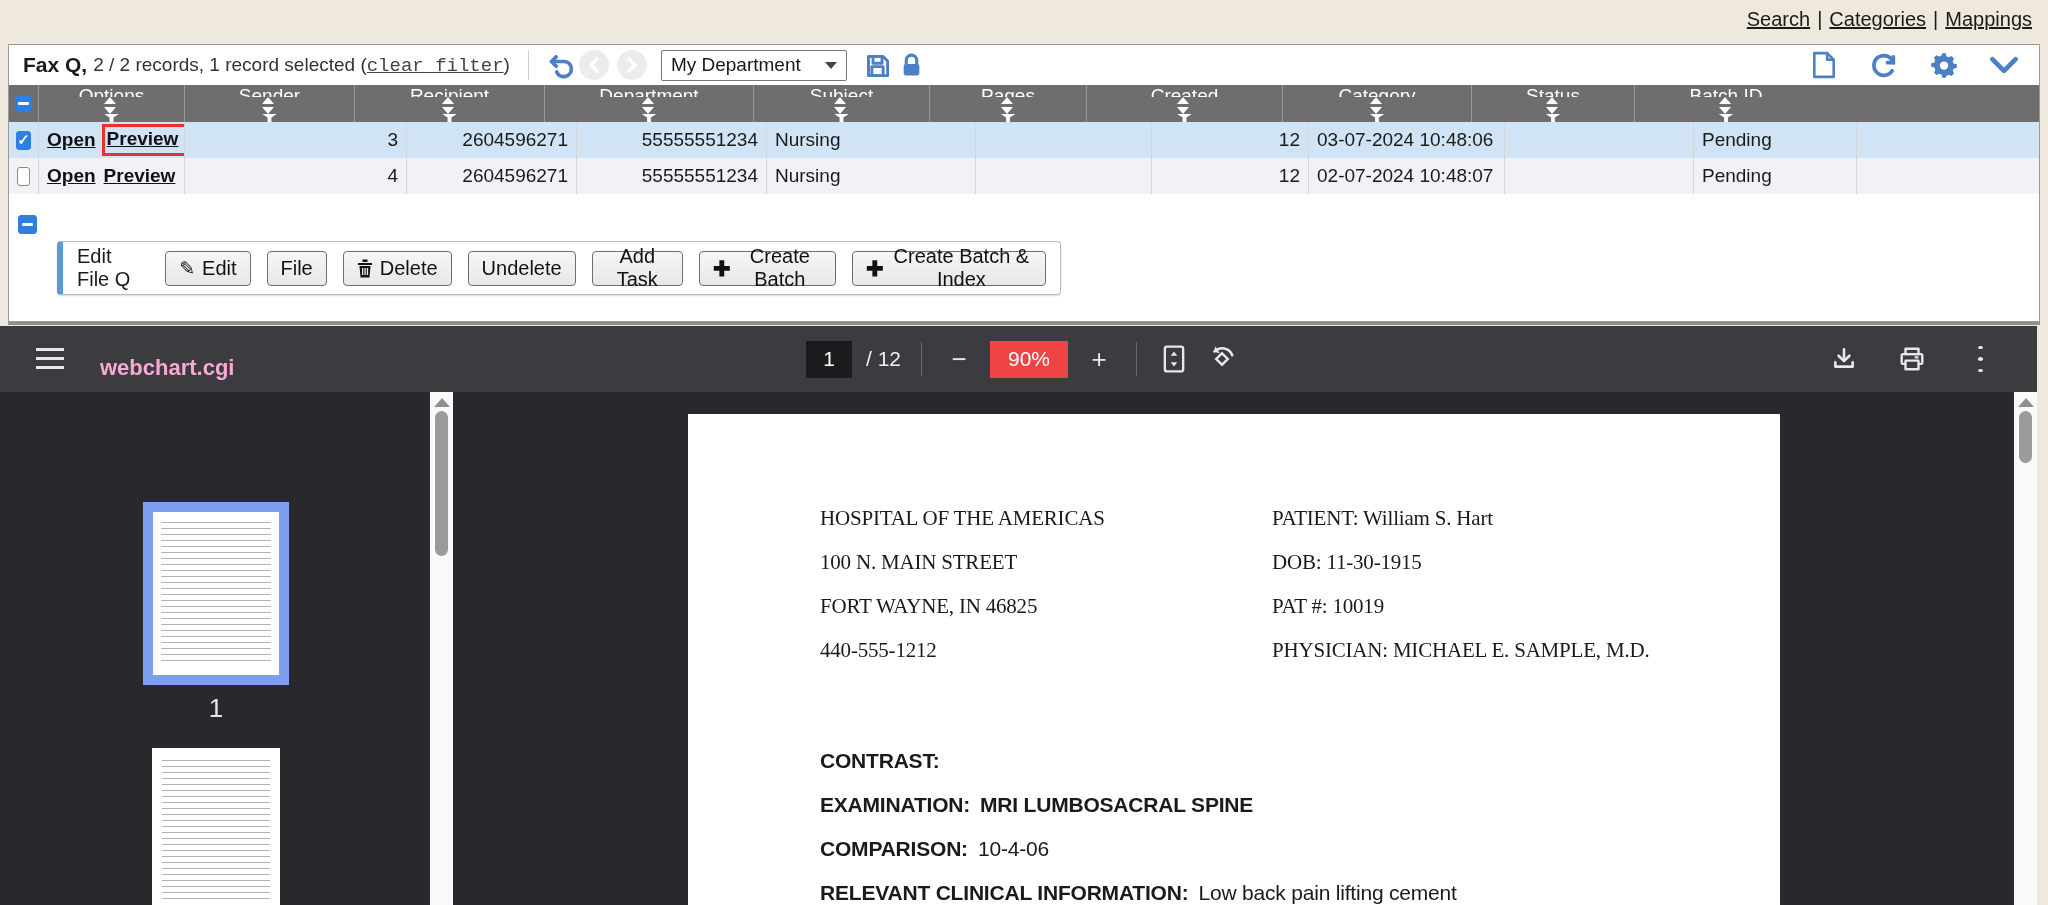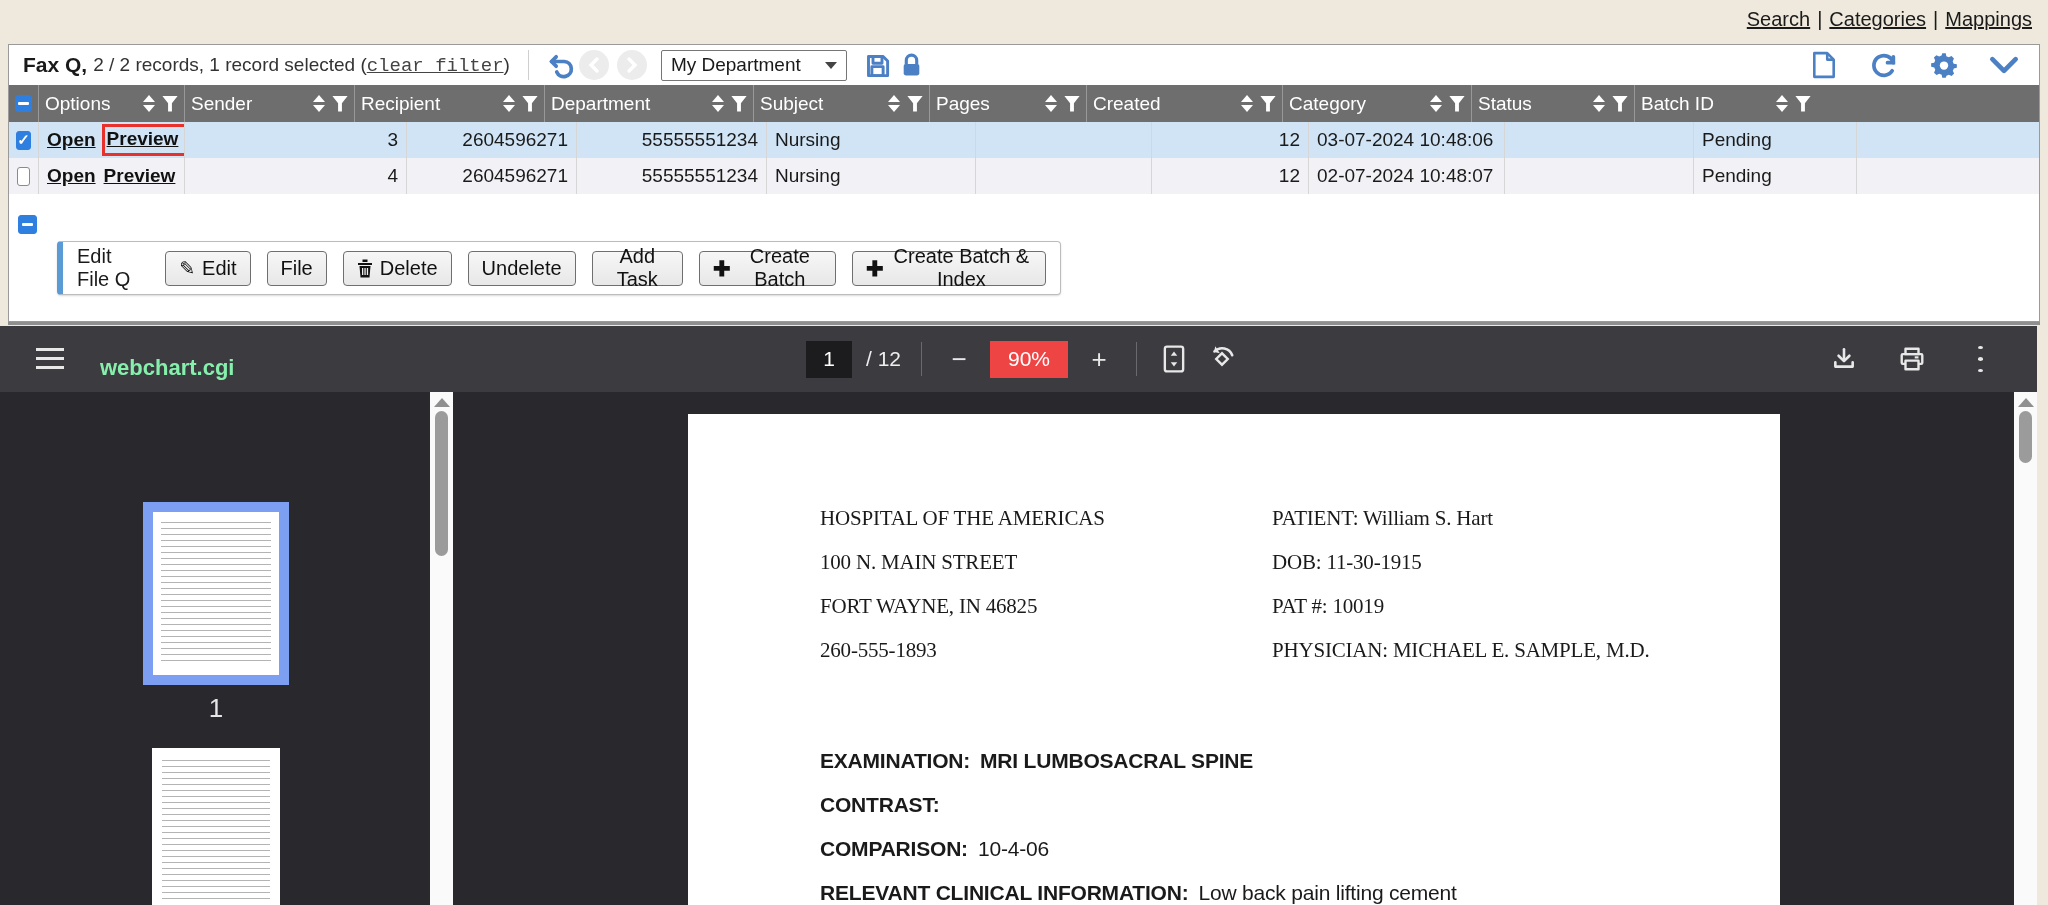--- a/index.html
+++ b/index.html
@@ -23,21 +23,21 @@
   .tb-icon { display:inline-flex; align-items:center; justify-content:center; width:34px; height:34px; cursor:pointer; }
   .nav-circle { width:30px; height:30px; border-radius:50%; background:#ececec; color:#ffffff;
     display:inline-flex; align-items:center; justify-content:center; font-size:20px; font-weight:bold; margin-right:8px; }
   .dept-select { width:186px; height:31px; border:1px solid #767676; background:#ffffff; border-radius:2px;
     display:inline-flex; align-items:center; justify-content:space-between; padding:0 9px; font-size:19px; margin:0 14px 0 6px; cursor:pointer; }
   .sel-arrow { width:0; height:0; border-left:6px solid transparent; border-right:6px solid transparent; border-top:7px solid #444; }
   .right-icons { position:absolute; right:18px; top:0; height:40px; display:flex; align-items:center; gap:26px; }
 
   
   .grid-header { display:flex; height:37px; background:#6e6e6e; color:#ffffff; font-size:19px; }
-  .hcell { display:flex; align-items:center; padding:0 6px; border-right:1px solid #989898; position:relative; }
+  .hcell { display:flex; align-items:center; padding:0 6px; border-right:1px solid #989898; position:relative;flex-direction:column; }
   .hcell .label { flex:1 1 auto; white-space:nowrap; overflow:hidden; }
   .sortwrap { display:flex; flex-direction:column; gap:3px; margin:0 7px 0 4px; cursor:pointer; }
   .tri-up { width:0; height:0; border-left:6px solid transparent; border-right:6px solid transparent; border-bottom:7px solid #ffffff; }
   .tri-dn { width:0; height:0; border-left:6px solid transparent; border-right:6px solid transparent; border-top:7px solid #ffffff; }
   .funnel { width:16px; height:16px; background:#ffffff; cursor:pointer;
     clip-path:polygon(0 0,100% 0,62% 48%,62% 100%,38% 100%,38% 48%); }
   .grid-row { display:flex; height:36px; font-size:19px; }
   .grid-row.sel { background:#d0e4f6; }
   .grid-row.alt { background:#f2f1f6; }
   .cell { display:flex; align-items:center; padding:0 8px; border-right:1px solid #d6d6d6; white-space:nowrap; overflow:hidden; }
@@ -63,21 +63,21 @@
   .plus-glyph { font-weight:bold; font-size:21px; line-height:1; }
   .pencil-glyph { font-family:"DejaVu Sans", sans-serif; font-size:19px; line-height:1; }
 
   
   .viewer { position:absolute; left:0; top:326px; width:2037px; height:579px; background:#29292d; }
   .pdf-toolbar { position:absolute; left:0; top:0; width:100%; height:66px; background:#3b3b40; color:#eeeeee;
     display:flex; align-items:center; }
   .hamburger { position:absolute; left:36px; top:22px; width:28px; cursor:pointer; }
   .hamburger div { height:3px; background:#e8e8e8; margin-bottom:6px; }
   .pdf-title { position:absolute; left:100px; top:0; height:84px; display:flex; align-items:center;
-    font-size:22px; font-weight:bold; color:#86efac; }
+    font-size:22px; font-weight:bold; color:#f9a8d4; }
   .pdf-center { position:absolute; left:806px; top:0; height:66px; display:flex; align-items:center; gap:14px; font-size:21px; }
   .page-box { width:46px; height:37px; background:#1c1c1f; color:#fff; display:flex; align-items:center; justify-content:center; font-size:21px; }
   .zoom-box { width:78px; height:37px; background:#ef4444; color:#fff; display:flex; align-items:center; justify-content:center; font-size:21px; }
   .pdf-vdiv { width:1px; height:34px; background:#6a6a6e; margin:0 6px; }
   .pdf-btn { display:flex; align-items:center; justify-content:center; width:34px; height:34px; cursor:pointer; color:#e8e8e8; font-size:26px; }
   .pdf-right { position:absolute; right:40px; top:0; height:66px; display:flex; align-items:center; gap:34px; }
   .kebab div { width:5px; height:5px; border-radius:50%; background:#e8e8e8; margin:4px auto; }
 
   
   .thumb-rail { position:absolute; left:0; top:66px; width:430px; height:513px; background:#29292d; }
@@ -474,29 +474,29 @@
       </div>
       <div class="info-row">
         <span class="info-left">100 N. MAIN STREET</span>
         <span>DOB: 11-30-1915</span>
       </div>
       <div class="info-row">
         <span class="info-left">FORT WAYNE, IN  46825</span>
         <span>PAT #: 10019</span>
       </div>
       <div class="info-row">
-        <span class="info-left">260-555-1893</span>
+        <span class="info-left">440-555-1212</span>
         <span>PHYSICIAN: MICHAEL E. SAMPLE, M.D.</span>
       </div>
       <div class="doc-spacer"></div>
       <div class="detail-row">
+        <b>CONTRAST:</b><span class="detail-gap"></span>
+      </div>
+      <div class="detail-row">
         <b>EXAMINATION:</b><b class="detail-gap">MRI LUMBOSACRAL SPINE</b>
-      </div>
-      <div class="detail-row">
-        <b>CONTRAST:</b><span class="detail-gap"></span>
       </div>
       <div class="detail-row">
         <b>COMPARISON:</b><span class="detail-gap">10-4-06</span>
       </div>
       <div class="detail-row">
         <b>RELEVANT CLINICAL INFORMATION:</b><span class="detail-gap">Low back pain lifting cement</span>
       </div>
     </div>
   </div>
 

